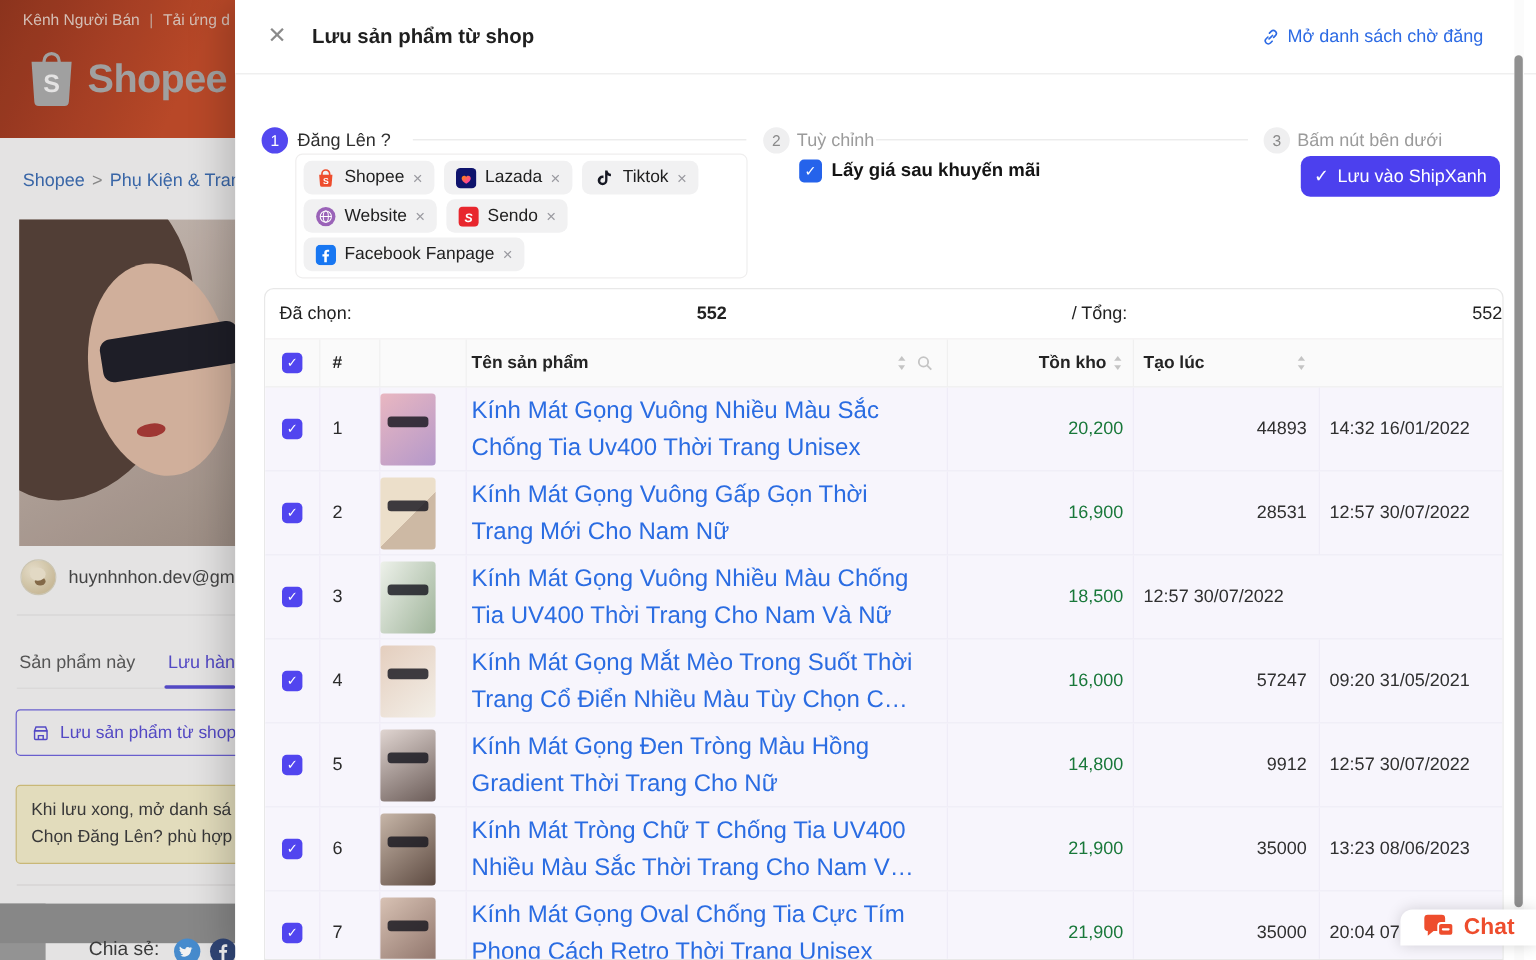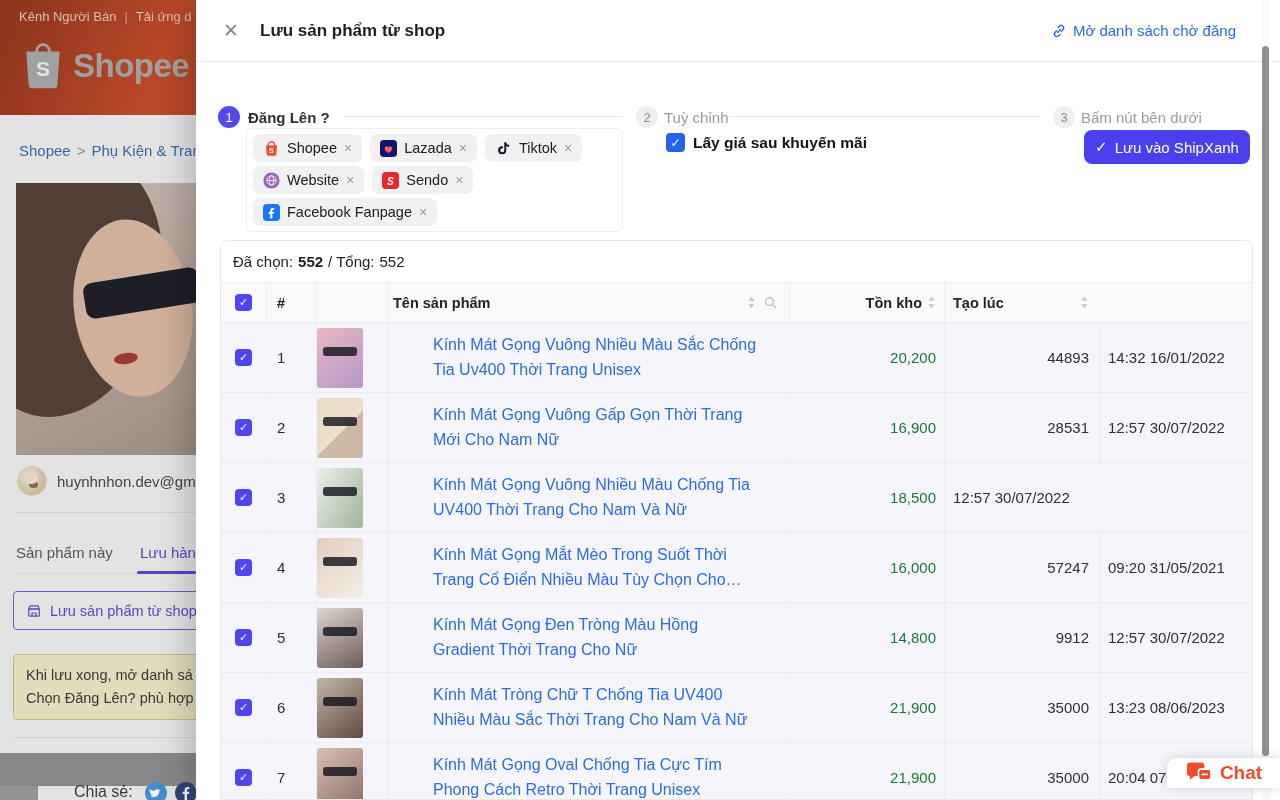--- a/index.html
+++ b/index.html
@@ -45,62 +45,62 @@
   .m-header{position:absolute;left:0;top:0;width:100%;height:62px;border-bottom:1px solid #ececec;background:#fff;}
   .m-close{position:absolute;left:27px;top:20px;font-size:19px;color:#8a8a8a;cursor:pointer;line-height:22px;}
   .m-title{position:absolute;left:64px;top:21px;font-size:17px;font-weight:700;color:#1f1f1f;white-space:nowrap;}
   .m-link{position:absolute;right:44px;top:22px;display:flex;align-items:center;gap:6px;font-size:15px;font-weight:500;color:#2c6ae4;text-decoration:none;white-space:nowrap;}
 
   
   .step-circle{position:absolute;width:22px;height:22px;border-radius:50%;display:flex;align-items:center;justify-content:center;font-size:13px;}
   .step-circle.active{background:#5348f0;color:#fff;}
   .step-circle.idle{background:#efeff0;color:#8a8a8a;}
   .s1-circle{left:22px;top:106px;}
-  .s1-label{position:absolute;left:52px;top:109px;font-size:15px;font-weight:700;color:#2e2e2e;white-space:nowrap;}
+  .s1-label{position:absolute;left:52px;top:109px;font-size:15px;font-weight:400;color:#2e2e2e;white-space:nowrap;}
   .s1-line{position:absolute;left:148px;top:116px;width:278px;height:1px;background:#e8e8e8;}
   .s2-circle{left:440px;top:106px;}
   .s2-label{position:absolute;left:468px;top:109px;font-size:15px;color:#9b9b9b;white-space:nowrap;}
   .s2-line{position:absolute;left:534px;top:116px;width:310px;height:1px;background:#e8e8e8;}
   .s3-circle{left:857px;top:106px;}
   .s3-label{position:absolute;left:885px;top:109px;font-size:15px;color:#9b9b9b;white-space:nowrap;}
 
   .tags-panel{position:absolute;left:50px;top:128px;width:377px;border:1px solid #efeeee;border-radius:6px;background:#fff;padding:5px 6px;display:flex;flex-wrap:wrap;gap:4px 8px;}
   .pill{height:28px;display:inline-flex;align-items:center;gap:7px;background:#f1f1f2;border-radius:7px;padding:0 10px;font-size:14.5px;font-weight:500;color:#202020;white-space:nowrap;cursor:pointer;}
   .pill .x{color:#9a9aa0;font-size:14px;cursor:pointer;}
   .pill svg{display:block;}
 
   .promo-check{position:absolute;left:470px;top:133px;width:19px;height:19px;border-radius:4px;background:#2563eb;display:flex;align-items:center;justify-content:center;cursor:pointer;}
   .promo-check::after{content:"✓";color:#fff;font-size:12px;font-weight:700;}
   .promo-label{position:absolute;left:497px;top:134px;font-size:15.5px;font-weight:600;color:#141414;white-space:nowrap;}
 
   .shipxanh-btn{position:absolute;left:888px;top:130px;width:166px;height:34px;border:none;border-radius:8px;background:#4c40ee;color:#fff;font-size:15px;font-weight:500;display:flex;align-items:center;justify-content:center;gap:7px;cursor:pointer;font-family:inherit;}
 
   
   .card{position:absolute;left:24px;top:240px;width:1033px;height:560px;border:1px solid #e8e8e8;border-radius:8px 8px 0 0;background:#fff;overflow:hidden;}
-  .toolbar{height:42px;display:flex;align-items:center;gap:5px;padding-left:12px;font-size:15px;color:#222;border-bottom:1px solid #eeeced;}
+  .toolbar{height:42px;display:flex;align-items:center;gap:5px;padding-left:12px;font-size:15px;color:#222;border-bottom:1px solid #eeeced;justify-content:space-between;}
   .toolbar b{font-weight:700;}
   .grid{display:grid;grid-template-columns:45px 50px 72px 1fr 155px 155px 153px;}
   .thead{height:40px;background:#fafafa;border-bottom:1px solid #ececec;font-size:14.5px;font-weight:700;color:#242424;}
   .thead>div{display:flex;align-items:center;border-left:1px solid #f0f0f0;height:100%;}
   .thead>div:first-child{border-left:none;}
   .h-check{justify-content:center;}
   .h-idx{padding-left:10px;}
   .h-name{justify-content:space-between;padding:0 12px 0 4px;}
   .h-name .ic{display:flex;align-items:center;gap:8px;}
   .h-price{justify-content:flex-end;gap:5px;padding-right:6px;}
   .h-stock{justify-content:flex-end;gap:5px;padding-right:8px;}
   .h-time{justify-content:space-between;padding:0 10px 0 8px;}
 
   .trow{height:70px;background:#f7f5fc;border-bottom:1px solid #eceaf4;}
   .trow>div{display:flex;align-items:center;border-left:1px solid #efecf7;height:100%;min-width:0;}
   .trow>div:first-child{border-left:none;}
   .c-check{justify-content:center;}
   .c-idx{padding-left:10px;font-size:15px;color:#2b2b2b;}
   .c-name{padding:0 26px 0 4px;}
-  .plink{color:#2a6ce2;font-size:16px;line-height:1.55;text-decoration:none;display:-webkit-box;-webkit-line-clamp:2;-webkit-box-orient:vertical;overflow:hidden;margin-left:40px;}
+  .plink{color:#2a6ce2;font-size:20px;line-height:1.55;text-decoration:none;display:-webkit-box;-webkit-line-clamp:2;-webkit-box-orient:vertical;overflow:hidden;}
   .c-price{justify-content:flex-end;padding-right:8px;font-size:15px;color:#19783a;}
   .c-stock{justify-content:flex-end;padding-right:10px;font-size:15px;color:#303030;}
   .c-time{padding-left:8px;font-size:15px;color:#303030;white-space:nowrap;overflow:hidden;text-align:right;}
 
   .cbx{width:17px;height:17px;border-radius:4px;background:#5145ef;display:inline-flex;align-items:center;justify-content:center;cursor:pointer;}
   .cbx::after{content:"✓";color:#fff;font-size:11px;font-weight:700;}
 
   .thumb{position:relative;width:46px;height:60px;border-radius:3px;display:block;overflow:hidden;}
   .thumb::after{content:"";position:absolute;left:14%;top:33%;width:72%;height:15%;background:rgba(22,22,30,.82);border-radius:3px;}
   .thumb-v1{background:linear-gradient(140deg,#e9b7c1,#b498ca);}

